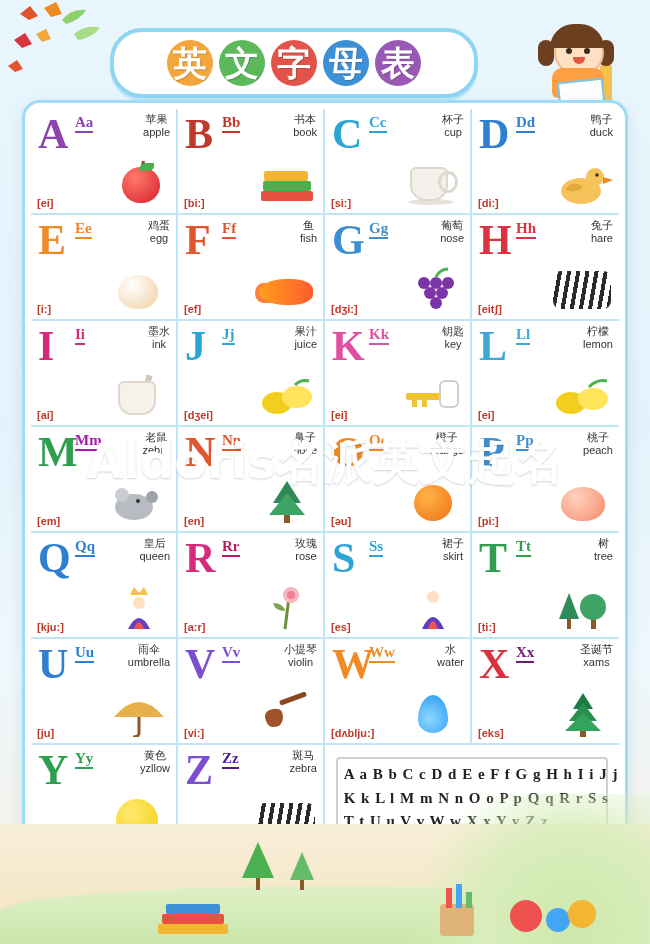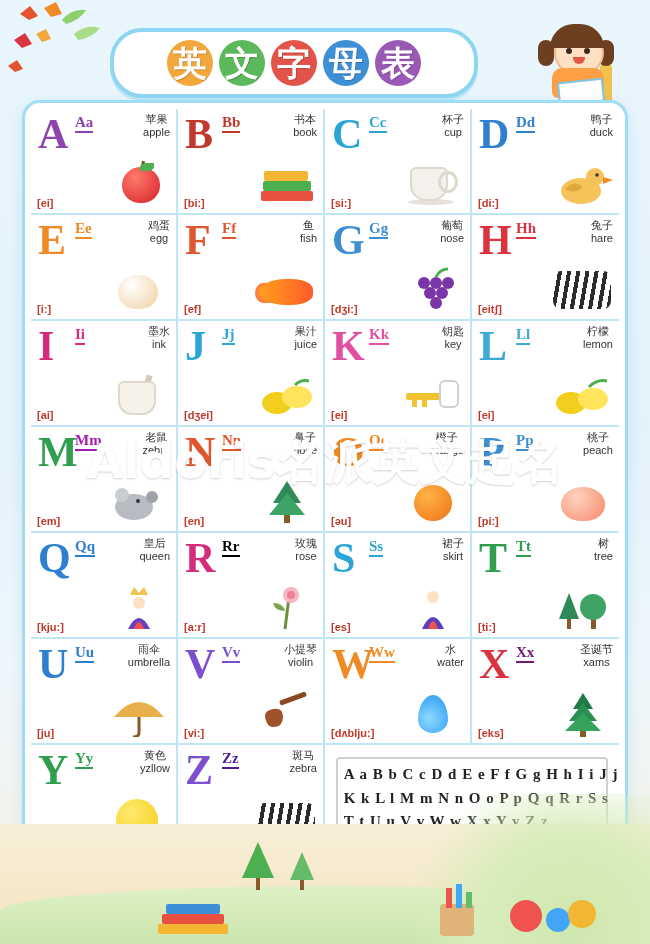--- a/index.html
+++ b/index.html
@@ -448,21 +448,21 @@
           <path d="M22 10 l4 -8 5 6 5 -6 4 8 z" fill="#f2c14e"></path>
           <circle cx="31" cy="18" r="6" fill="#ffe0c2"></circle>
           <path d="M20 44 q11 -22 22 0 z" fill="#6a3fbf"></path>
           <path d="M26 44 q5 -14 10 0 z" fill="#ef5350"></path>
         </svg>
         <span class="phon" style="color:#c0392b">[kju:]</span>
       </div>
 
       <div class="cell">
         <span class="big" style="color:#d52b7a">R</span>
-        <span class="small" style="color:#000000">Rr</span>
+        <span class="small" style="color:#be185d">Rr</span>
         <div class="words">
           <div class="w-cn">玫瑰</div>
           <div class="w-en">rose</div>
         </div>
         <svg class="pic" viewBox="0 0 62 46">
           <path d="M30 44 L34 12" stroke="#6b8f3a" stroke-width="3" fill="none"></path>
           <circle cx="36" cy="10" r="8" fill="#f7b6c2"></circle>
           <circle cx="36" cy="10" r="4" fill="#ef7f96"></circle>
           <path d="M30 26 q-10 0 -12 -8 q10 0 12 8z" fill="#7aa34a"></path>
         </svg>

